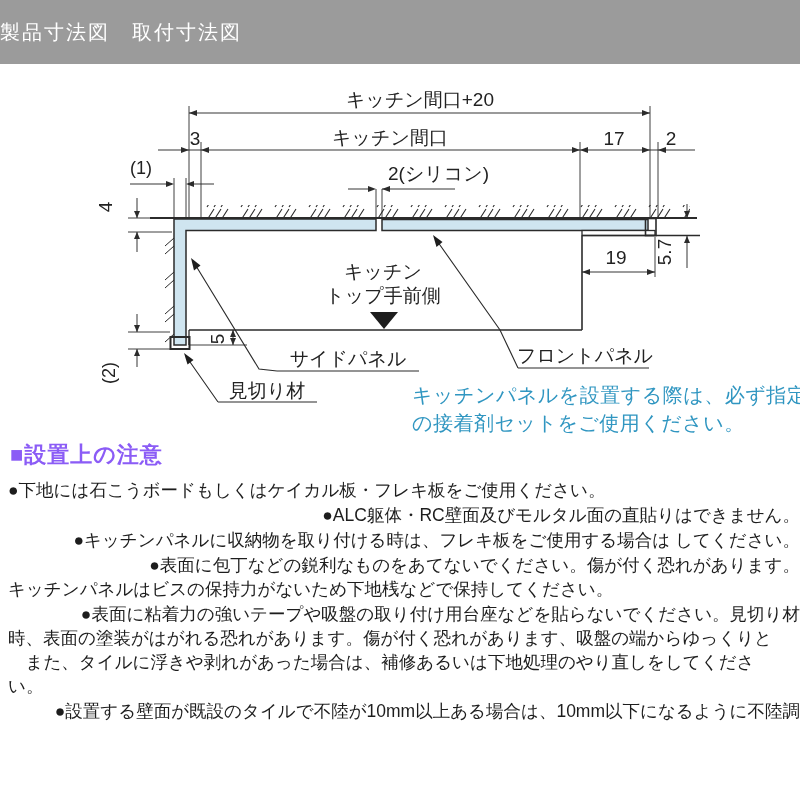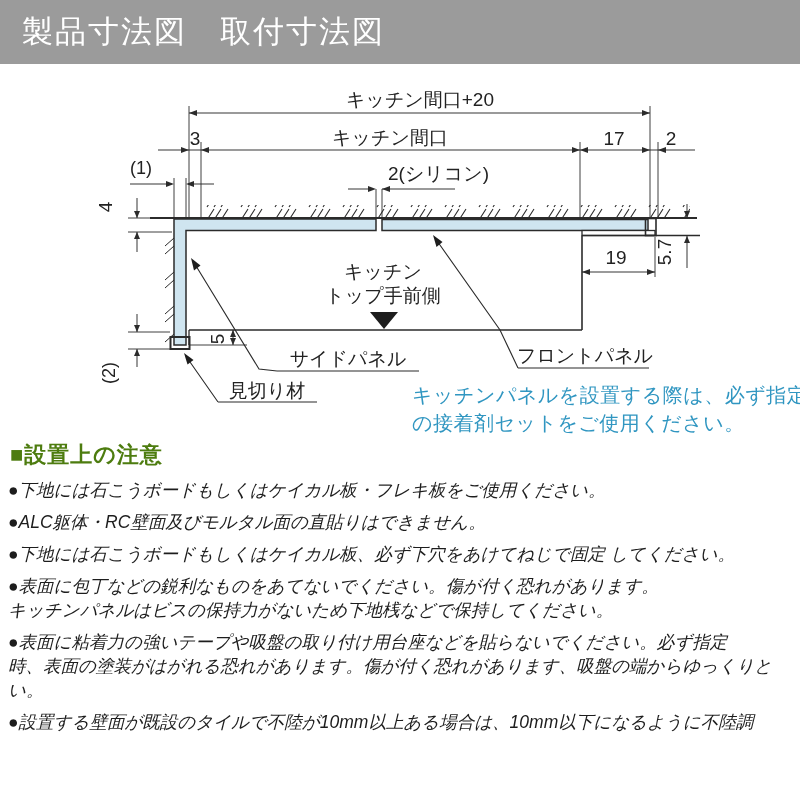--- a/index.html
+++ b/index.html
@@ -1,29 +1,29 @@
 <!DOCTYPE html>
 <html><head>
 <meta charset="utf-8">
 <style>
   html,body{margin:0;padding:0;background:#fff;}
   body{width:800px;height:800px;overflow:hidden;
        font-family:"Liberation Sans","DejaVu Sans",sans-serif;color:#1d1d1d;}
   .titlebar{width:800px;height:64px;background:#9b9b9b;display:flex;align-items:center;}
-  .titlebar .t{color:#ffffff;font-size:31px;letter-spacing:2px;padding-left:22px;white-space:nowrap;}
+  .titlebar .t{color:#ffffff;font-size:20px;letter-spacing:2px;white-space:nowrap;}
   svg{display:block;}
   svg text{font-family:"Liberation Sans","DejaVu Sans",sans-serif;fill:#222;}
   .dim{font-size:19px;}
   .dim-s{font-size:18px;}
   .lbl{font-size:19px;}
   .note{font-size:20px;fill:#3096c1;letter-spacing:0.5px;}
   .notice{padding:2px 0 0 8px;}
-  .notice .hd{color:#4d7c0f;font-size:22px;font-weight:bold;letter-spacing:1px;margin:2px 0 8px 2px;}
-  .notice .ln{font-size:17.5px;line-height:24px;white-space:nowrap;letter-spacing:0px;font-style:italic;}
-  .notice .g{margin-top:8px;}
+  .notice .hd{color:#8b5cf6;font-size:22px;font-weight:bold;letter-spacing:1px;margin:2px 0 8px 2px;}
+  .notice .ln{font-size:17.5px;line-height:24px;white-space:nowrap;letter-spacing:0px;}
+  .notice .g{margin-top:1px;text-align:right;}
 </style>
 </head>
 <body>
 
 <div class="titlebar">
   <span class="t">製品寸法図　取付寸法図</span>
 </div>
 
 <svg width="800" height="372" viewBox="0 64 800 372">
   <defs>
@@ -126,21 +126,22 @@
   <polygon points="370,312 398,312 384,329" fill="#1d1d1d"></polygon>
 
   <text class="note" x="412" y="402">キッチンパネルを設置する際は、必ず指定</text>
   <text class="note" x="412" y="430">の接着剤セットをご使用ください。</text>
 </svg>
 
 <div class="notice">
   <div class="hd">■設置上の注意</div>
   <div class="ln">●下地には石こうボードもしくはケイカル板・フレキ板をご使用ください。</div>
   <div class="ln g">●ALC躯体・RC壁面及びモルタル面の直貼りはできません。</div>
-  <div class="ln g">●下地には石こうボードもしくはケイカル板、必ず下穴をあけてねじで固定 してください。</div>
+  <div class="ln g">●キッチンパネルに収納物を取り付ける時は、フレキ板をご使用する場合は してください。</div>
   <div class="ln g">●表面に包丁などの鋭利なものをあてないでください。傷が付く恐れがあります。</div>
   <div class="ln">キッチンパネルはビスの保持力がないため下地桟などで保持してください。</div>
-  <div class="ln g">●表面に粘着力の強いテープや吸盤の取り付け用台座などを貼らないでください。必ず指定</div>
+  <div class="ln g">●表面に粘着力の強いテープや吸盤の取り付け用台座などを貼らないでください。見切り材</div>
   <div class="ln">時、表面の塗装がはがれる恐れがあります。傷が付く恐れがあります、吸盤の端からゆっくりと</div>
+  <div class="ln">　また、タイルに浮きや剥れがあった場合は、補修あるいは下地処理のやり直しをしてくださ</div>
   <div class="ln">い。</div>
   <div class="ln g">●設置する壁面が既設のタイルで不陸が10mm以上ある場合は、10mm以下になるように不陸調</div>
 
 </div>
 
 </body></html>

